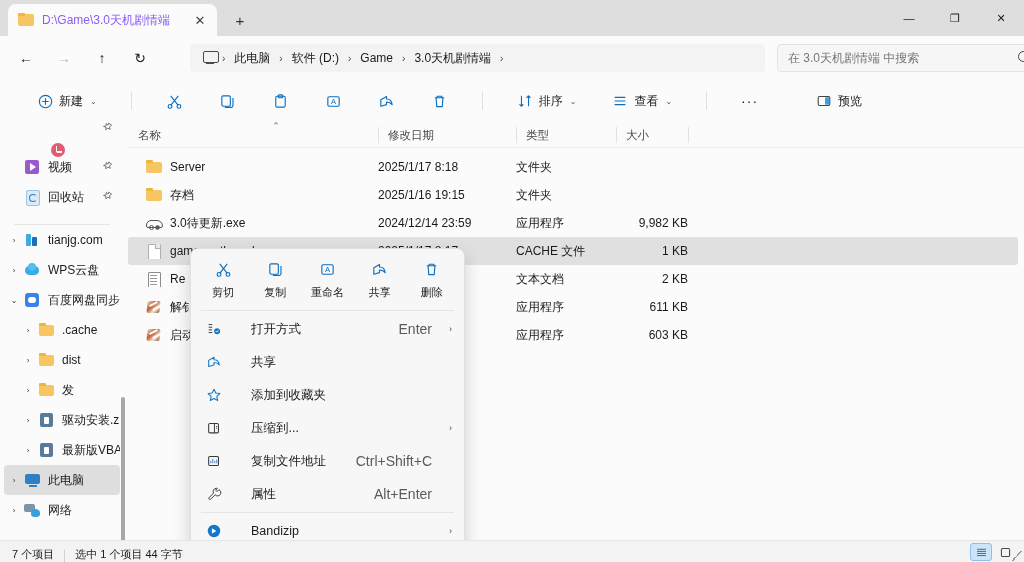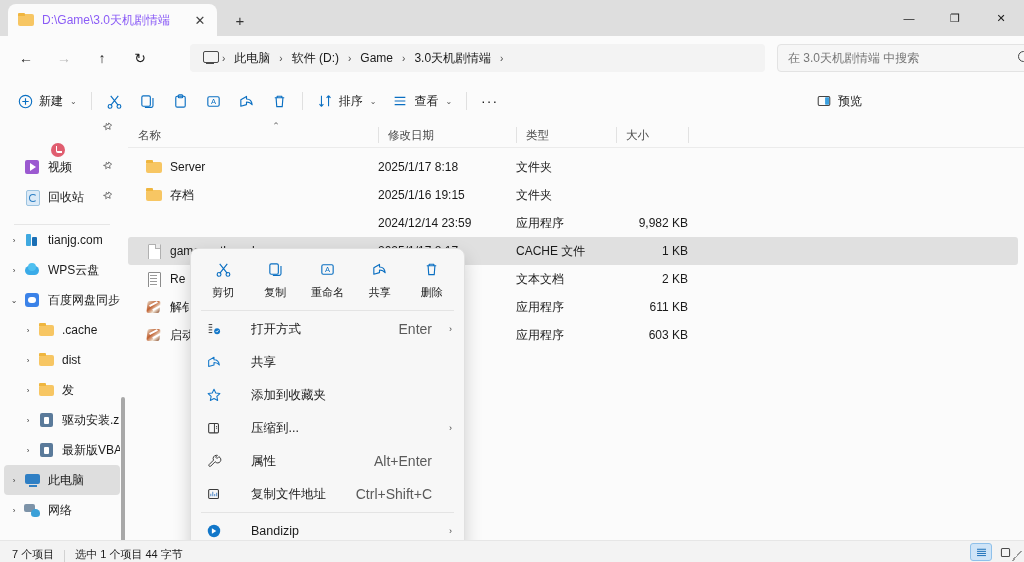--- a/index.html
+++ b/index.html
@@ -91,21 +91,21 @@
     border: 1.3px solid #444; border-radius: 50%;
   }
   .search-icon:after {
     content: ""; position: absolute; left: 8px; top: 9px; width: 5px; height: 1.3px;
     background: #444; transform: rotate(45deg); transform-origin: left center;
   }
 
   
   .cmdbar {
     position: absolute; left: 0; top: 80px; width: 880px; height: 42px;
-    background: #fbfbfb; display: flex; align-items: center;
+    background: #fbfbfb; display: flex; align-items: center; gap: 20px;
   }
   .cmd {
     height: 30px; border-radius: 5px; display: flex; align-items: center;
     padding: 0 8px; font-size: 12px; color: #1a1a1a; gap: 6px;
   }
   .cmd .chev { font-size: 8px; color: #555; margin-left: 1px; }
   .cmd-sep {
     width: 1px; height: 18px; background: #e0e0e0; margin: 0 6px;
   }
   .ico { display: inline-block; color: #0a6fc2; }
@@ -622,20 +622,24 @@
         <div class="row" style="top: 59px;">
           <div class="cell-name">
             <span class="fileicon fi-folder"></span>
             <span>存档</span>
           </div>
           <div class="cell-date">2025/1/16 19:15</div>
           <div class="cell-type">文件夹</div>
           <div class="cell-size"></div>
         </div>
         <div class="row" style="top: 87px;">
+          <div class="cell-name">
+            <span class="fileicon fi-car"></span>
+            <span>3.0待更新.exe</span>
+          </div>
           <div class="cell-date">2024/12/14 23:59</div>
           <div class="cell-type">应用程序</div>
           <div class="cell-size">9,982 KB</div>
         </div>
         <div class="row selected" style="top: 115px;">
           <div class="cell-name">
             <span class="fileicon fi-blank"></span>
             <span>game_path.cache</span>
           </div>
           <div class="cell-date">2025/1/17 8:17</div>
@@ -748,36 +752,36 @@
               <path d="M9.5 4v10.5" stroke="#3a3a3a" stroke-width="1.1"></path>
               <path d="M11.2 7.3h1.3M11.2 9.3h1.3" stroke="#3a3a3a" stroke-width="1"></path>
             </svg>
           </span>
           <span class="ctx-label">压缩到...</span>
           <span class="ctx-sub">›</span>
         </div>
         <div class="ctx-item">
           <span class="ci">
             <svg width="16" height="16" viewBox="0 0 18 18">
-              <path d="M11.6 2.6a3.6 3.6 0 00-3.1 5.4l-5.1 5.1a1.3 1.3 0 001.8 1.8l5.1-5.1a3.6 3.6 0 104.1-5.6l-2 2-1.6-1.6 2-2a3.6 3.6 0 00-1.2 0z" fill="none" stroke="#3a3a3a" stroke-width="1.1" stroke-linejoin="round"></path>
-            </svg>
-          </span>
-          <span class="ctx-label">属性</span>
-          <span class="ctx-accel">Alt+Enter</span>
-          <span class="ctx-sub"></span>
-        </div>
-        <div class="ctx-item">
-          <span class="ci">
-            <svg width="16" height="16" viewBox="0 0 18 18">
               <rect x="3" y="4" width="11" height="10" rx="1.2" fill="none" stroke="#3a3a3a" stroke-width="1.2"></rect>
               <path d="M5.4 11.6v-3M7.6 11.6V6.6M9.8 11.6V9M12 11.6V7.6" stroke="#5b8fc9" stroke-width="1.2"></path>
             </svg>
           </span>
           <span class="ctx-label">复制文件地址</span>
           <span class="ctx-accel">Ctrl+Shift+C</span>
+          <span class="ctx-sub"></span>
+        </div>
+        <div class="ctx-item">
+          <span class="ci">
+            <svg width="16" height="16" viewBox="0 0 18 18">
+              <path d="M11.6 2.6a3.6 3.6 0 00-3.1 5.4l-5.1 5.1a1.3 1.3 0 001.8 1.8l5.1-5.1a3.6 3.6 0 104.1-5.6l-2 2-1.6-1.6 2-2a3.6 3.6 0 00-1.2 0z" fill="none" stroke="#3a3a3a" stroke-width="1.1" stroke-linejoin="round"></path>
+            </svg>
+          </span>
+          <span class="ctx-label">属性</span>
+          <span class="ctx-accel">Alt+Enter</span>
           <span class="ctx-sub"></span>
         </div>
         <div class="ctx-hr"></div>
         <div class="ctx-item">
           <span class="ci">
             <svg width="16" height="16" viewBox="0 0 18 18">
               <circle cx="9" cy="9" r="7" fill="#1277c9"></circle>
               <path d="M6.6 5.8l5 3.2-5 3.2z" fill="#fff"></path>
             </svg>
           </span>

